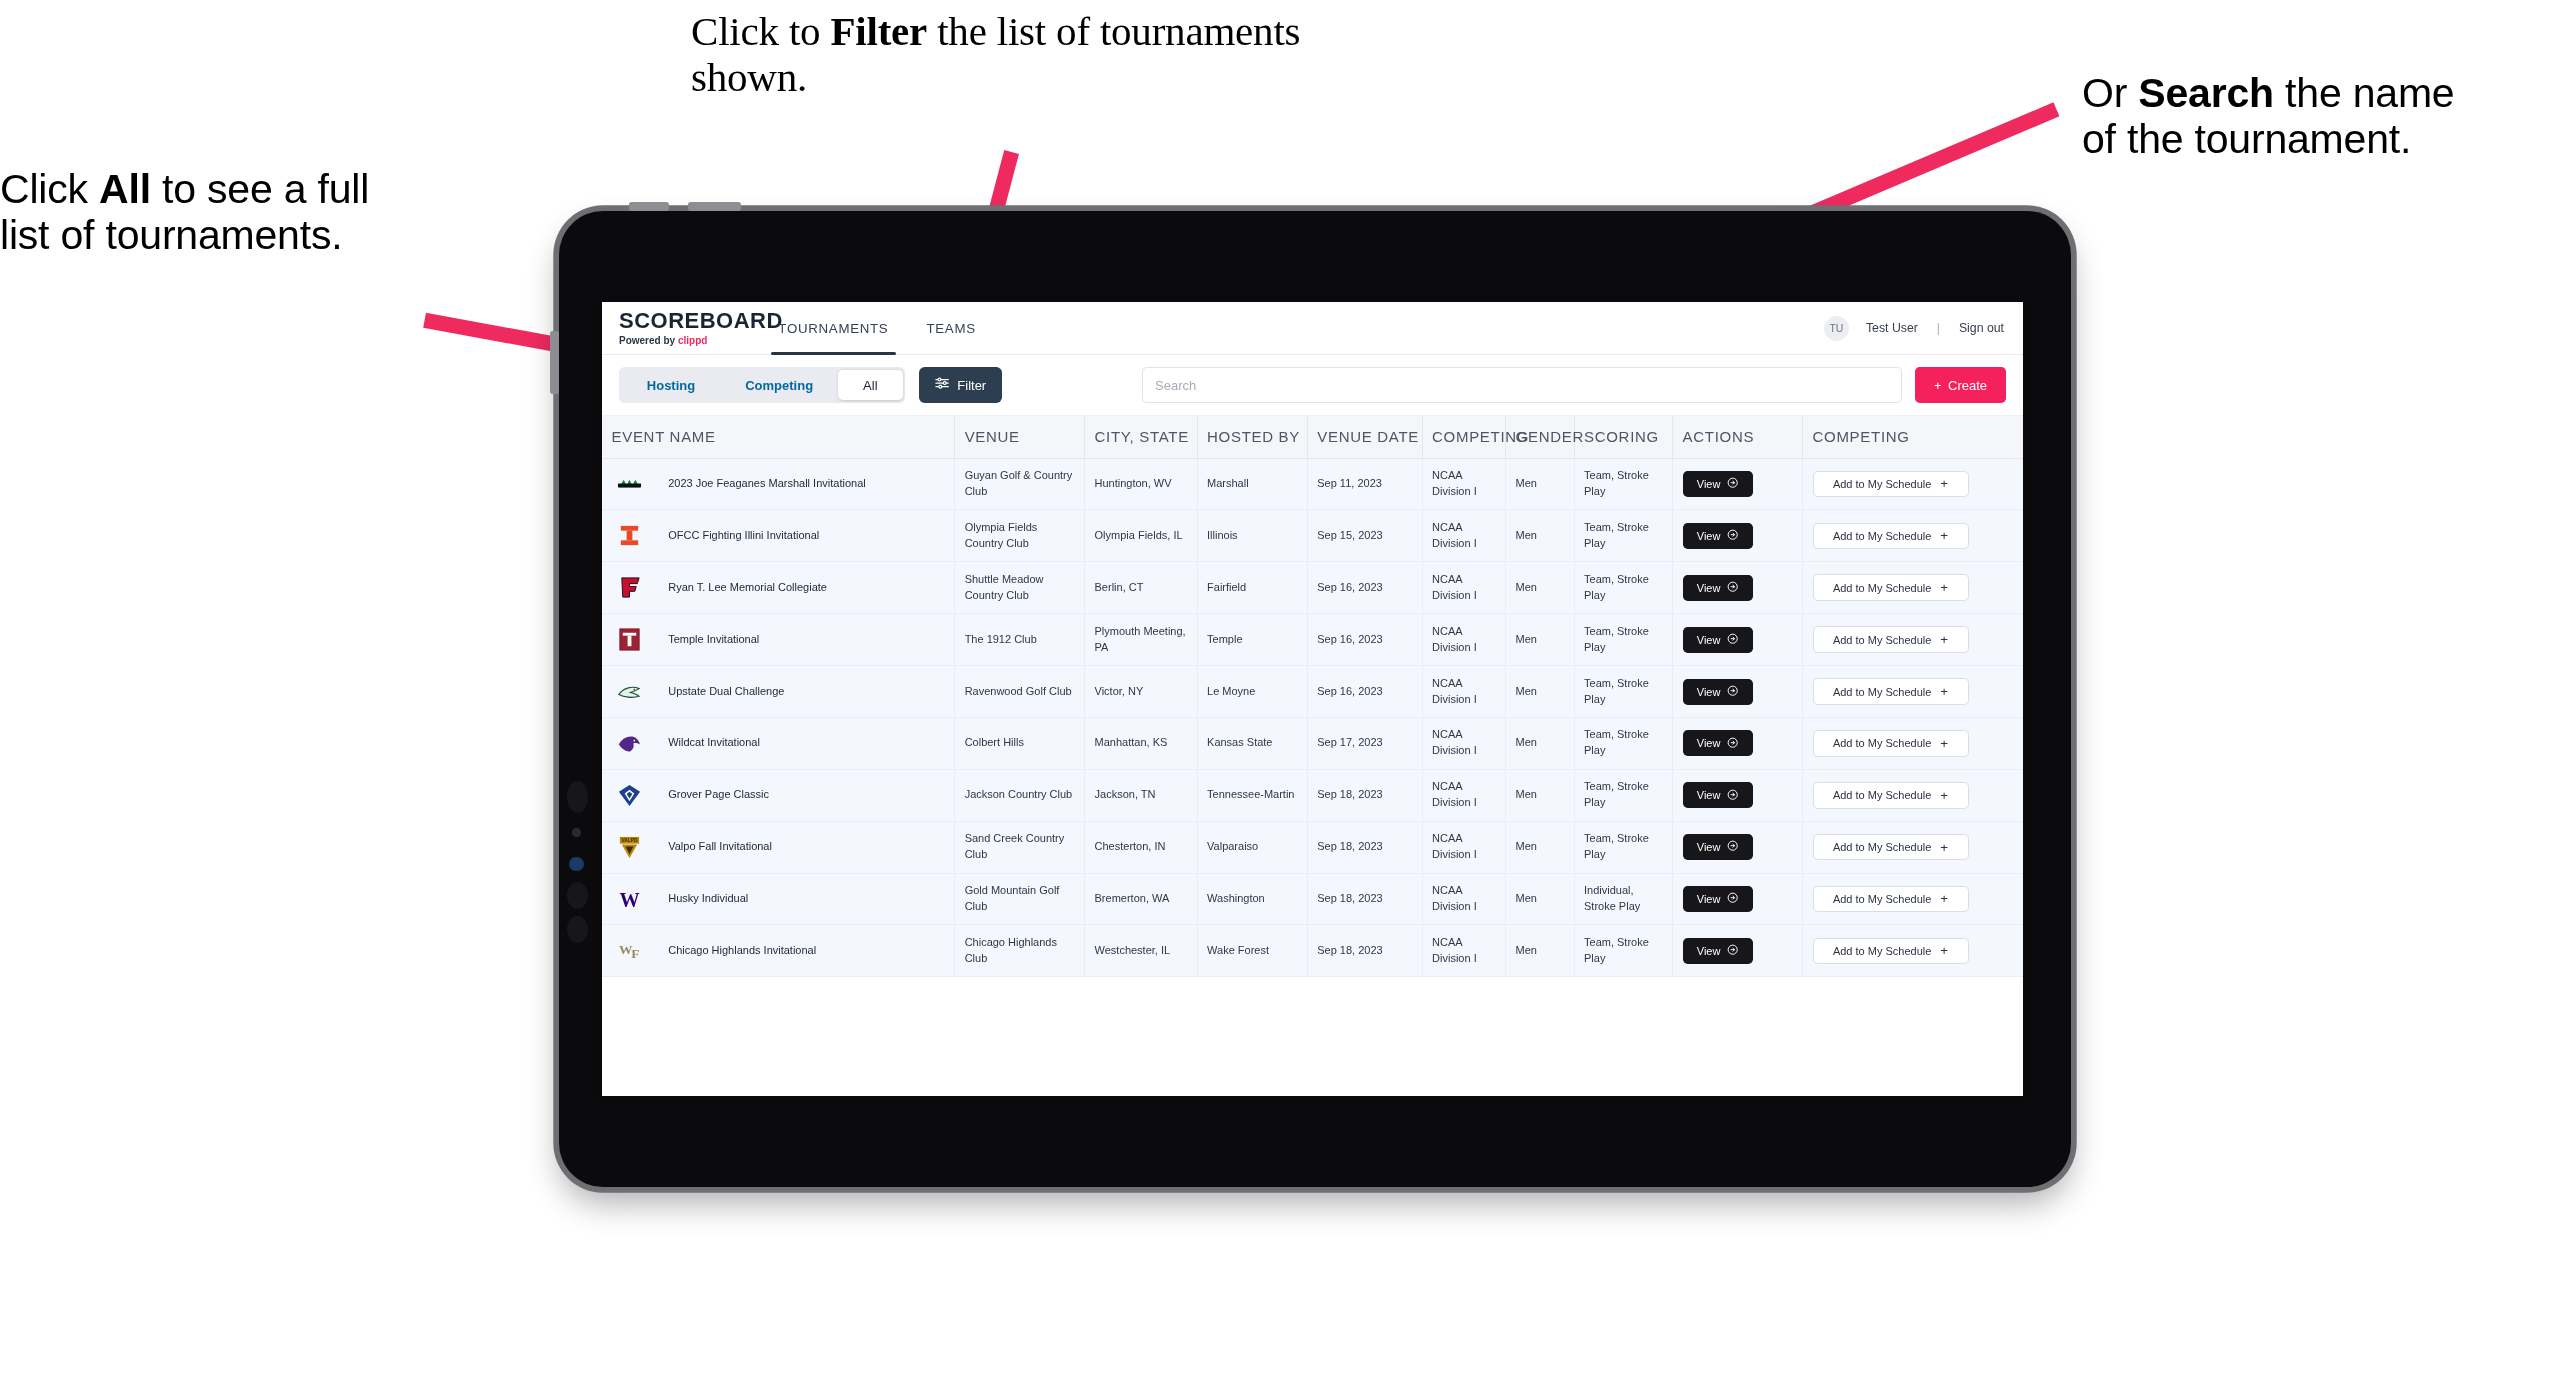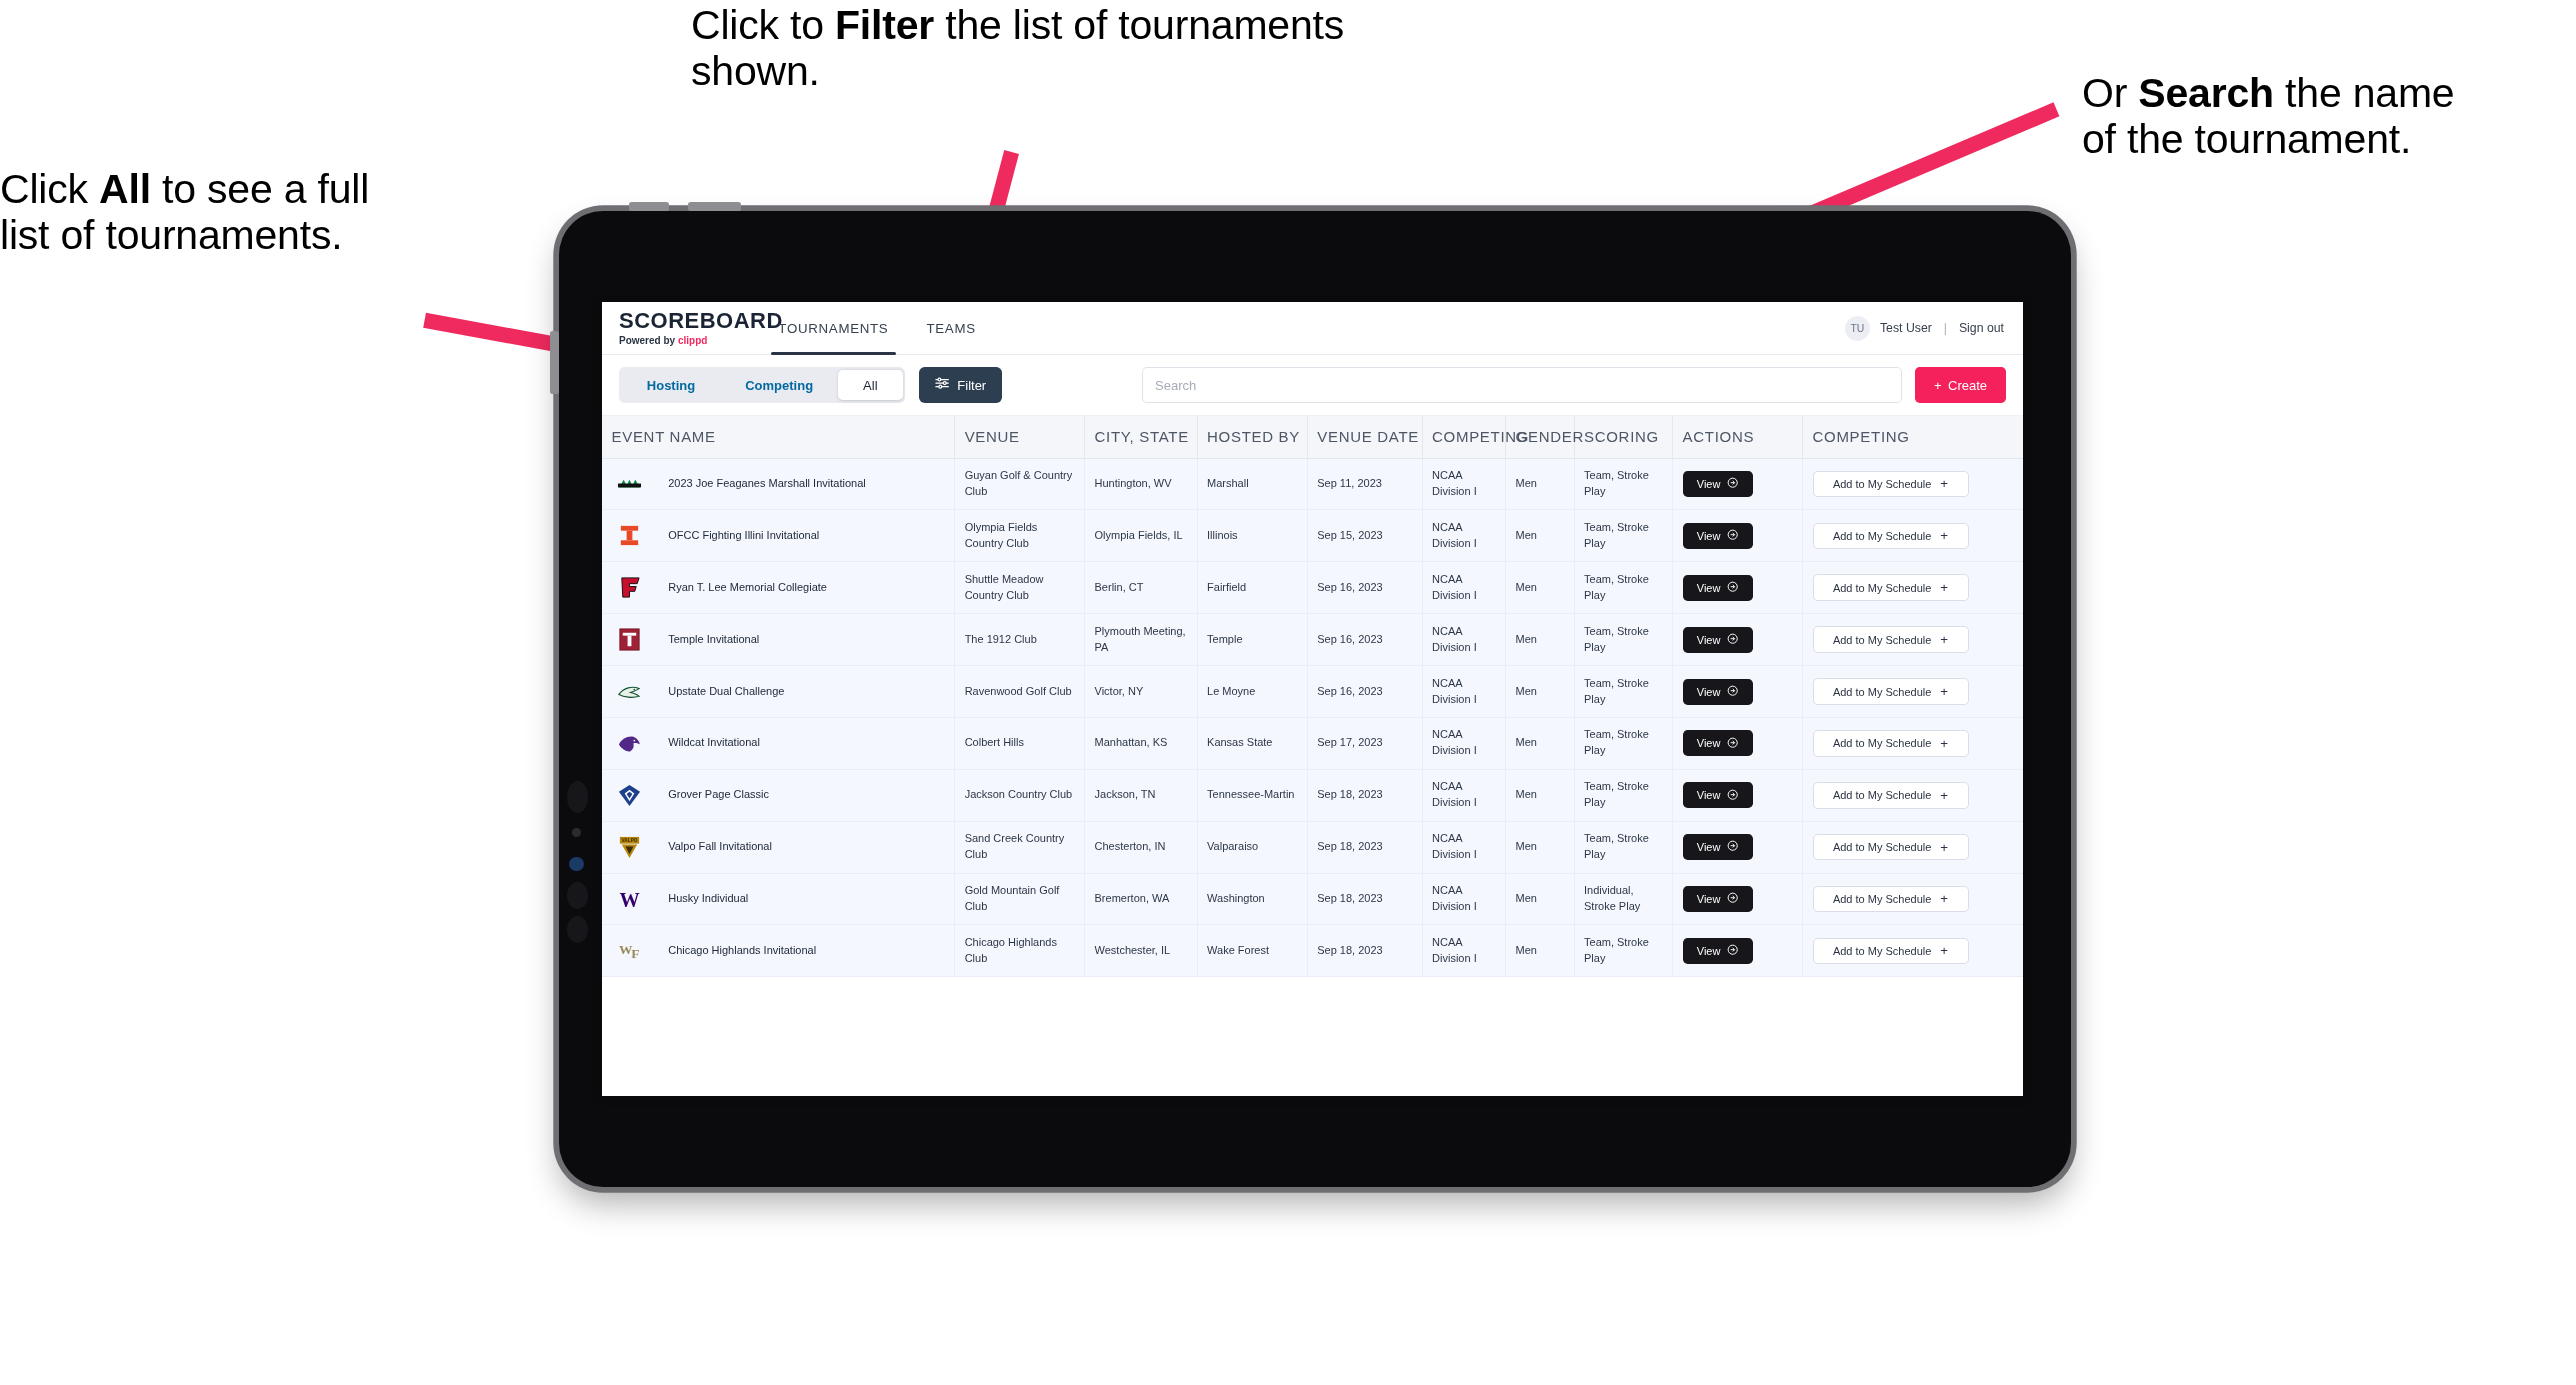--- a/index.html
+++ b/index.html
@@ -78,21 +78,21 @@
     display: flex; align-items: center; padding: 0 19px;
     font-size: 13.3px; letter-spacing: 0.7px; color: #37404f;
     position: relative; cursor: pointer; font-weight: 400;
   }
   .nav-tab.active::after {
     content:""; position: absolute; left: 11.4px; right: 11.4px; bottom: -0.9px;
     height: 2.8px; background: #2b3445; border-radius: 1.9px;
   }
 
   .topbar-right {
-    margin-left: auto; display: flex; align-items: center; gap: 10px;
+    margin-left: auto; display: flex; align-items: center; gap: 17px;
     padding-right: 19px; font-size: 12.3px; color: #38404e;
   }
   .avatar {
     width: 25px; height: 25px; border-radius: 50%;
     background: #eceef3; display:flex; align-items:center; justify-content:center;
     color:#6b7486; font-size: 10.4px;
   }
   .user-sep { color:#aab1bd; margin:0 1.9px; }
   .signout { color:#38404e; cursor: pointer; }
 
@@ -180,21 +180,21 @@
     </defs>
     <path d="M447,337 L870,415" stroke="#ef2a5f" stroke-width="16" fill="none" marker-end="url(#ah)"></path>
     <path d="M1065,160 L1003,395" stroke="#ef2a5f" stroke-width="16" fill="none" marker-end="url(#ah)"></path>
     <path d="M2165,115 L1470,410" stroke="#ef2a5f" stroke-width="16" fill="none" marker-end="url(#ah)"></path>
   </svg>
 
   <div class="annot" style="left:0px; top:167px; width:418px;">
     <span>Click </span><b>All</b><span> to see a full list of tournaments.</span>
   </div>
 
-  <div class="annot" style="left:691px; top:3px; width:665px;">
+  <div class="annot" style="left:691px; top:9px; width:665px;font-family:Liberation Serif, serif;">
     <span>Click to </span><b>Filter</b><span> the list of tournaments shown.</span>
   </div>
 
   <div class="annot" style="left:2082px; top:71px; width:408px;">
     <span>Or </span><b>Search</b><span> the name of the tournament.</span>
   </div>
 
   <div id="tablet">
     <div class="side-btn" style="left:70px; top:-9.5px; width:40px; height:9.5px;"></div>
     <div class="side-btn" style="left:129px; top:-9.5px; width:53px; height:9.5px;"></div>

